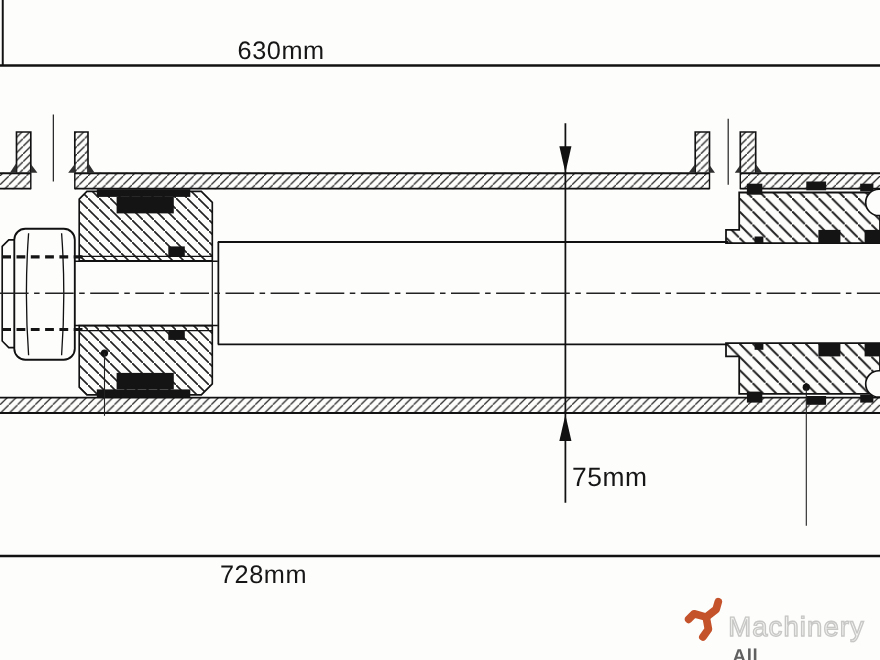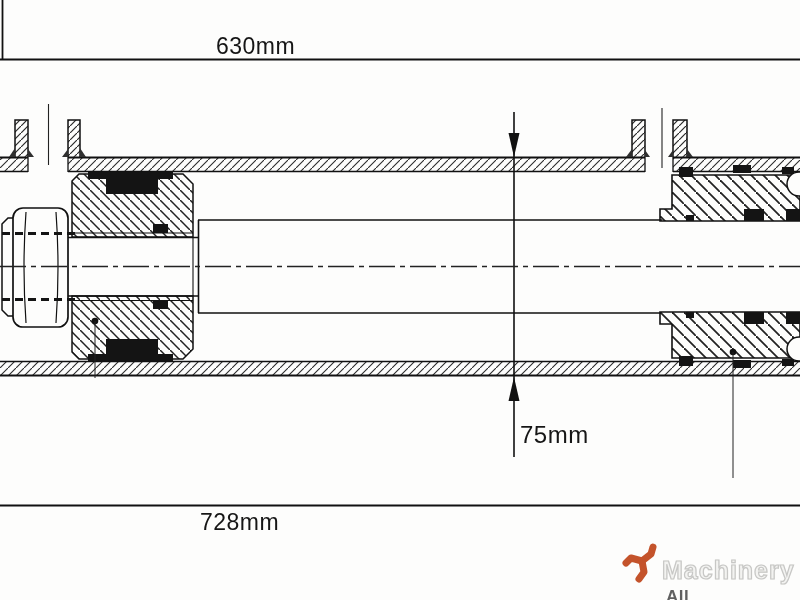--- a/index.html
+++ b/index.html
@@ -15,21 +15,21 @@
   .dim-630{left:216px;top:33px;}
   .dim-728{left:200px;top:477px;margin-top:32px;}
   .dim-75{left:520px;top:421px;font-size:24px;}
   .watermark{position:absolute;left:622px;top:543px;width:178px;height:52px;}
   .wm-logo{position:absolute;left:2px;top:4px;}
   .wm-all{
     position:absolute;left:44px;top:0px;font-size:17px;font-weight:bold;
     color:var(--wm-text1,#606060);letter-spacing:.5px;margin-top:44px;
   }
   .wm-machinery{
-    position:absolute;left:40px;top:13px;font-size:25px;font-weight:bold;
+    position:absolute;left:40px;top:13px;font-size:25px;font-weight:normal;
     letter-spacing:1px;color:var(--wm-text2,#f3f3f1);
     -webkit-text-stroke:1.2px #c7c7c5;
     text-shadow:0 0 1px #cdcdcb;
   }
 </style>
 </head>
 <body>
 
 <div class="canvas">
 

